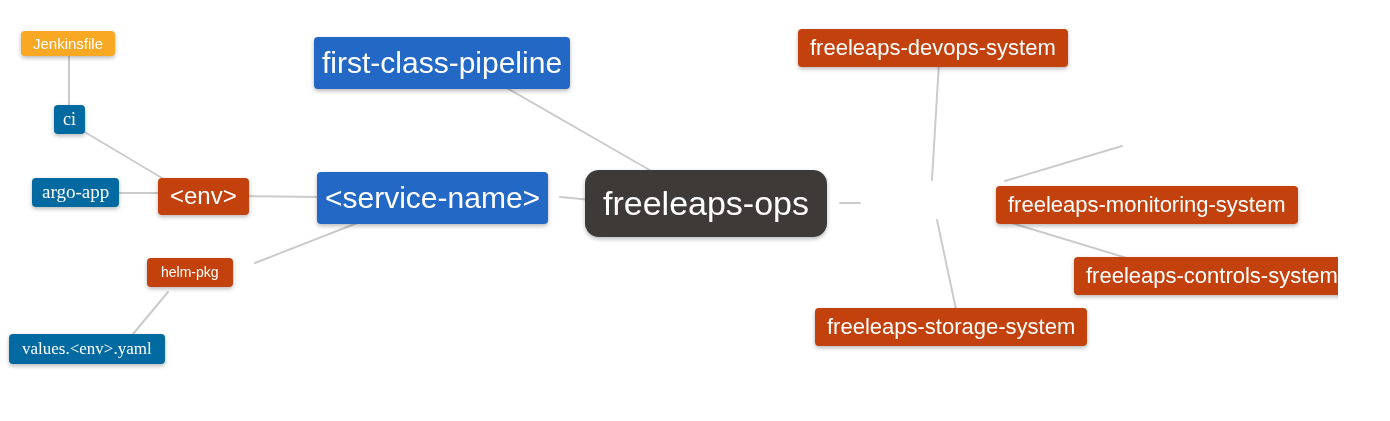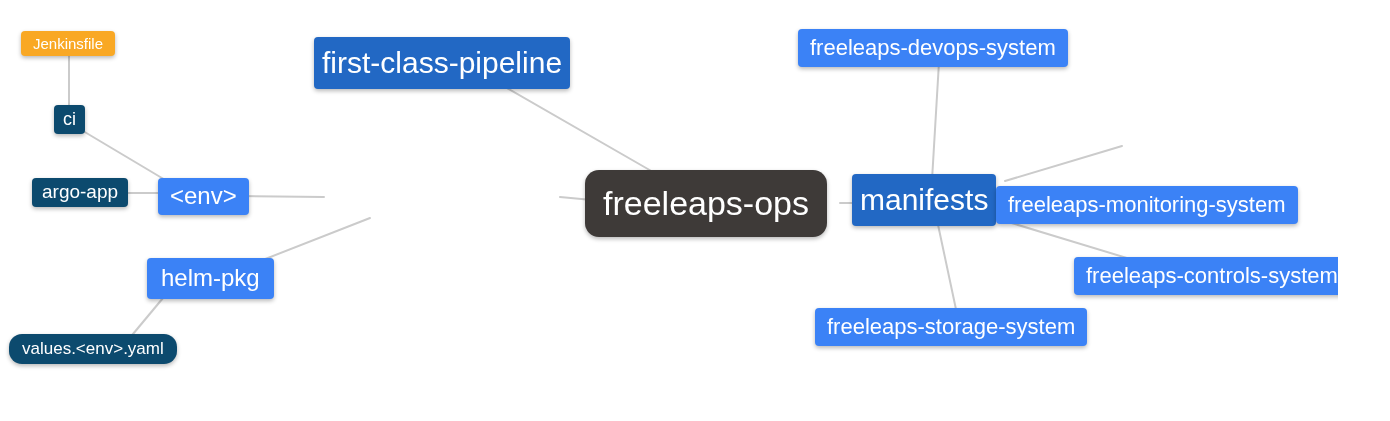--- a/index.html
+++ b/index.html
@@ -19,35 +19,35 @@
     color:#ffffff;
     border-radius:4px;
     box-shadow:0 2px 4px rgba(0,0,0,0.28);
     white-space:nowrap;
     text-align:center;
     cursor:default;
     box-sizing:border-box;
   }
   
   .c-blue   { background:#2268c4; }
-  .c-green  { background:#3b82f6; }
+  .c-green  { background:#c2410c; }
   .c-orange { background:#f9a824; }
-  .c-red    { background:#0c4a6e; }
+  .c-red    { background:#0369a1;font-family:Liberation Serif, serif; }
   .c-dark   { background:#3e3a38; }
 
   
   .t-root   { font-size:34px; line-height:1.25; padding:12px 18px; }
   .t-1      { font-size:30px; line-height:1.25; padding:7px 8px; }
   .t-env    { font-size:24px; line-height:1.2;  padding:4px 12px; }
   .t-sys    { font-size:22px; line-height:1.2;  padding:6px 12px; }
-  .t-helm   { font-size:24px; line-height:1.2;  padding:6px 14px; }
+  .t-helm   { font-size:14px; line-height:1.2;  padding:6px 14px; }
   .t-argo   { font-size:19px; line-height:1.2;  padding:3px 10px; }
   .t-ci     { font-size:18px; line-height:1.15; padding:4px 9px; }
   .t-jenk   { font-size:15px; line-height:1.15; padding:4px 12px; }
-  .t-values { font-size:17px; line-height:1.15; padding:5px 13px;border-radius:13px; }
+  .t-values { font-size:17px; line-height:1.15; padding:5px 13px; }
 
   
   #n-jenkinsfile          { left:21px;   top:31px; }
   #n-ci                   { left:54px;   top:105px; }
   #n-argo-app             { left:32px;   top:178px; }
   #n-env                  { left:158px;  top:178px; }
   #n-first-class-pipeline { left:314px;  top:37px; }
   #n-service-name         { left:317px;  top:172px; }
   #n-freeleaps-ops        { left:585px;  top:170px;border-radius:14px; }
   #n-manifests            { left:852px;  top:174px; }
@@ -84,24 +84,24 @@
   <div id="n-jenkinsfile" class="node c-orange t-jenk">Jenkinsfile</div>
 
   <div id="n-ci" class="node c-red t-ci">ci</div>
 
   <div id="n-argo-app" class="node c-red t-argo">argo-app</div>
 
   <div id="n-env" class="node c-green t-env">&lt;env&gt;</div>
 
   <div id="n-first-class-pipeline" class="node c-blue t-1">first-class-pipeline</div>
 
+  <div id="n-service-name" class="node c-blue t-1">&lt;service-name&gt;</div>
 
   <div id="n-freeleaps-ops" class="node c-dark t-root">freeleaps-ops</div>
 
-  <div id="n-manifests" class="node c-blue t-1">manifests</div>
 
   <div id="n-devops" class="node c-green t-sys">freeleaps-devops-system</div>
 
 
   <div id="n-monitoring" class="node c-green t-sys">freeleaps-monitoring-system</div>
 
   <div id="n-controls" class="node c-green t-sys">freeleaps-controls-system</div>
 
   <div id="n-storage" class="node c-green t-sys">freeleaps-storage-system</div>
 

